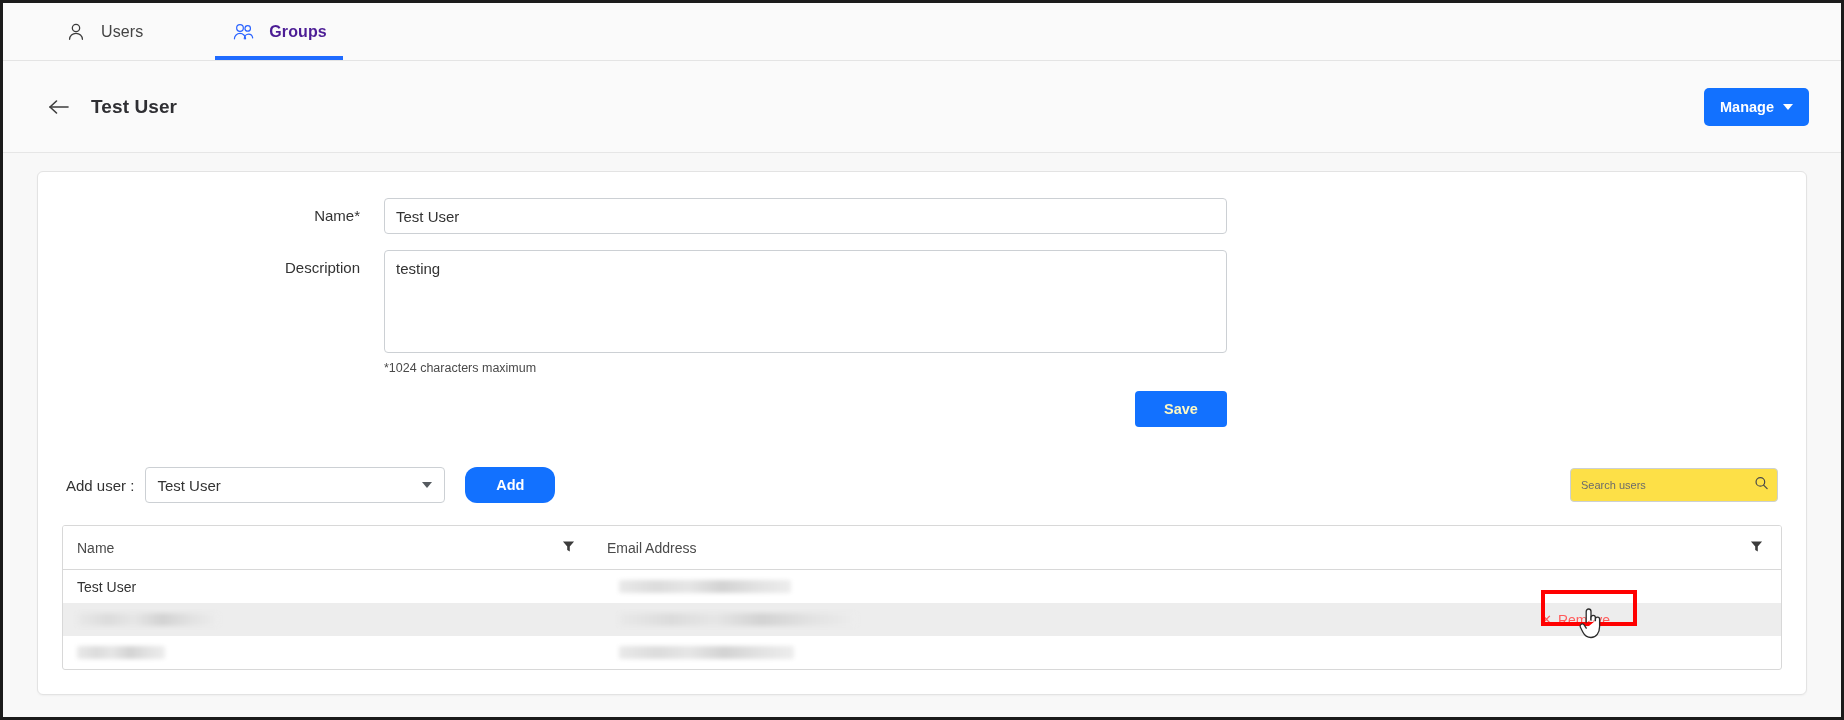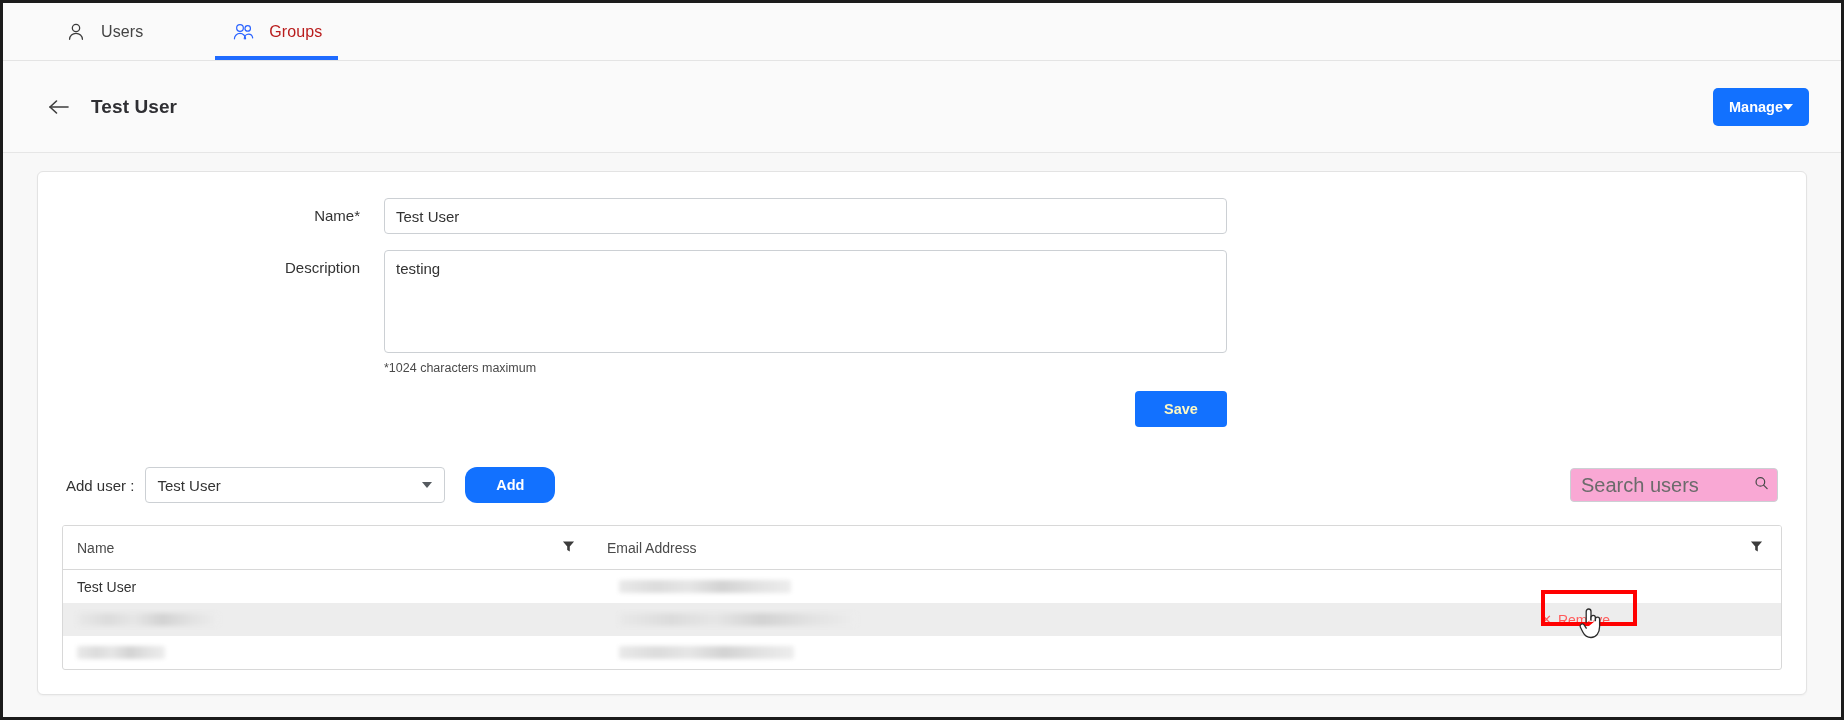--- a/index.html
+++ b/index.html
@@ -40,21 +40,21 @@
     padding: 0 20px;
     position: relative;
     cursor: pointer;
     height: 100%;
   }
   .tab .tab-label {
     font-size: 16px;
     color: #444444;
     letter-spacing: .1px;
   }
-  .tab.active .tab-label { color: #b91c1c; }
+  .tab.active .tab-label { color: #4c1d95; font-weight: bold; }
   .tab .underline {
     position: absolute;
     left: 4px; right: 4px; bottom: 0;
     height: 4px;
     background: #1f6bff;
     display: none;
   }
   .tab.active .underline { display: block; }
   .tab svg { display: block; }
 
@@ -87,20 +87,21 @@
     border: none;
     border-radius: 5px;
     height: 38px;
     min-width: 92px;
     padding: 0 16px;
     font-size: 14.5px;
     font-weight: bold;
     font-family: "Liberation Sans", sans-serif;
     display: flex;
     align-items: center;
+    gap: 9px;
     cursor: pointer;
   }
   .caret-down {
     width: 0; height: 0;
     border-left: 5px solid transparent;
     border-right: 5px solid transparent;
     border-top: 6px solid #ffffff;
   }
 
   
@@ -242,25 +243,25 @@
     position: relative;
     width: 208px;
     height: 34px;
   }
   .search-input {
     width: 100%;
     height: 100%;
     border: 1px solid #ccd0d4;
     border-radius: 4px;
     padding: 0 30px 0 10px;
-    font-size: 20px;
+    font-size: 11px;
     color: #333333;
     font-family: "Liberation Sans", sans-serif;
     outline: none;
-    background: #f9a8d4;
+    background: #fde047;
   }
   .search-input::placeholder { color: #6b6b6b; }
   .search-icon {
     position: absolute;
     right: 9px; top: 50%;
     transform: translateY(-50%);
     pointer-events: none;
   }
 
   

